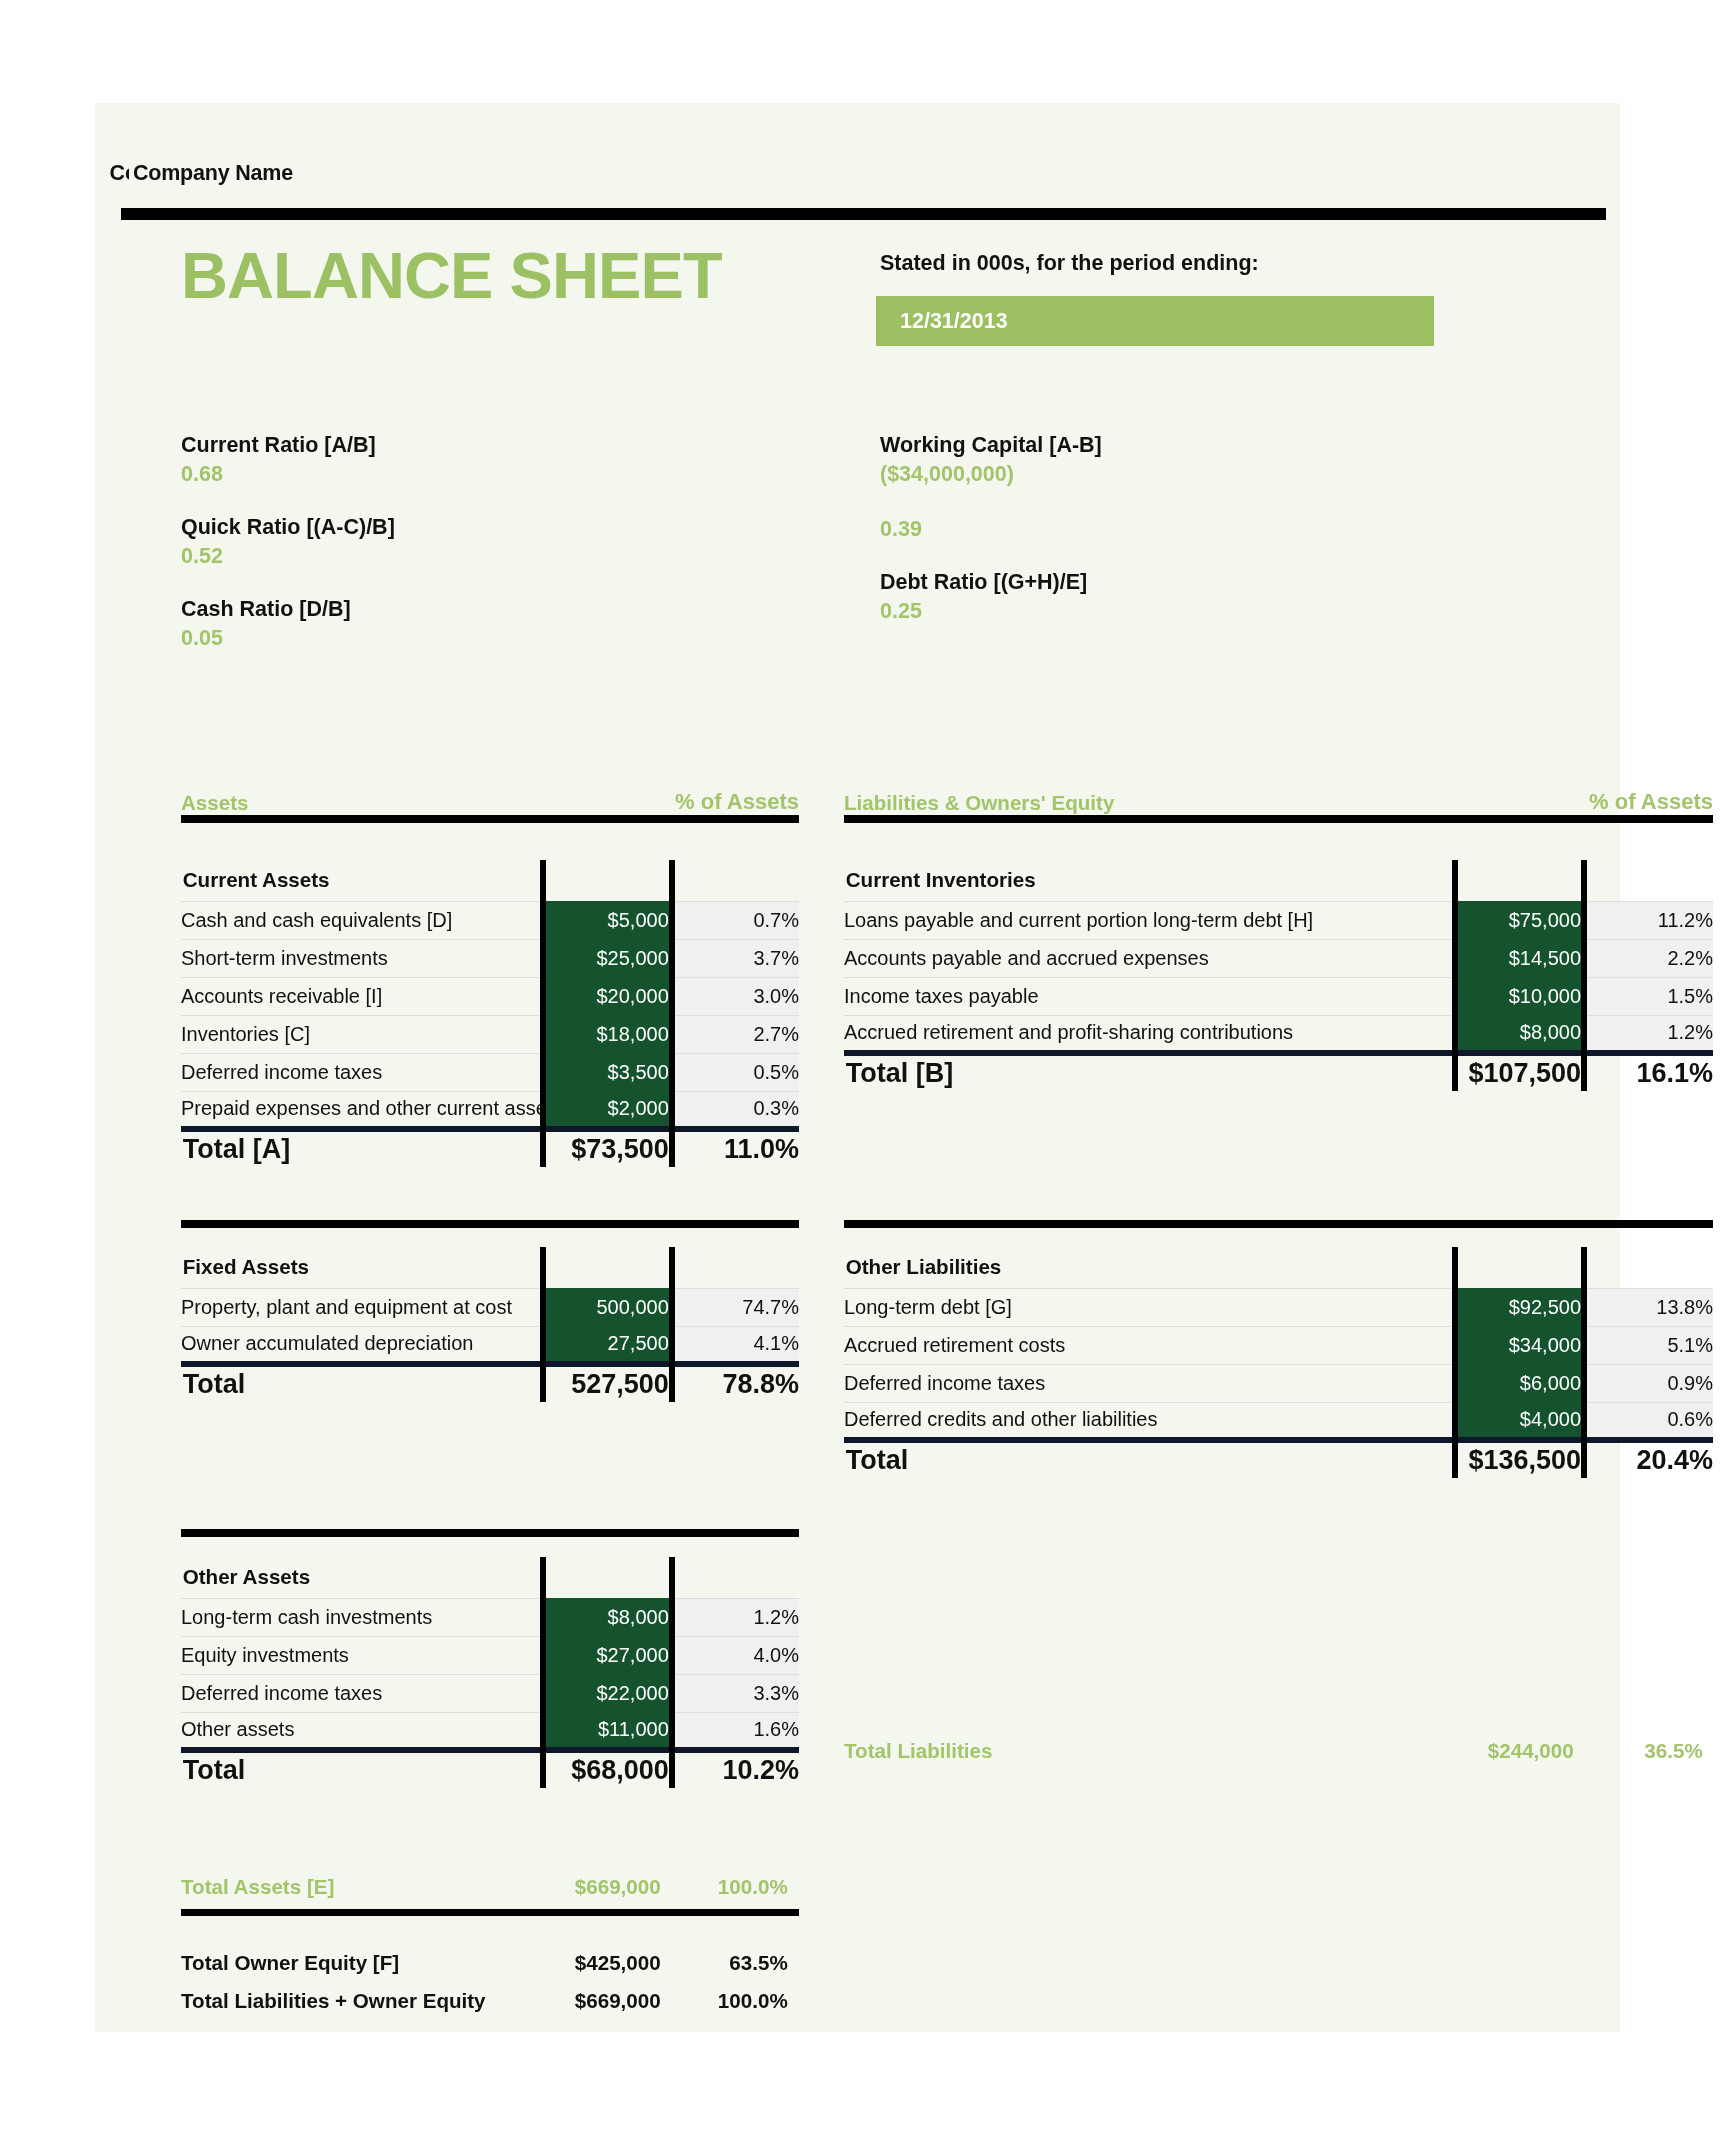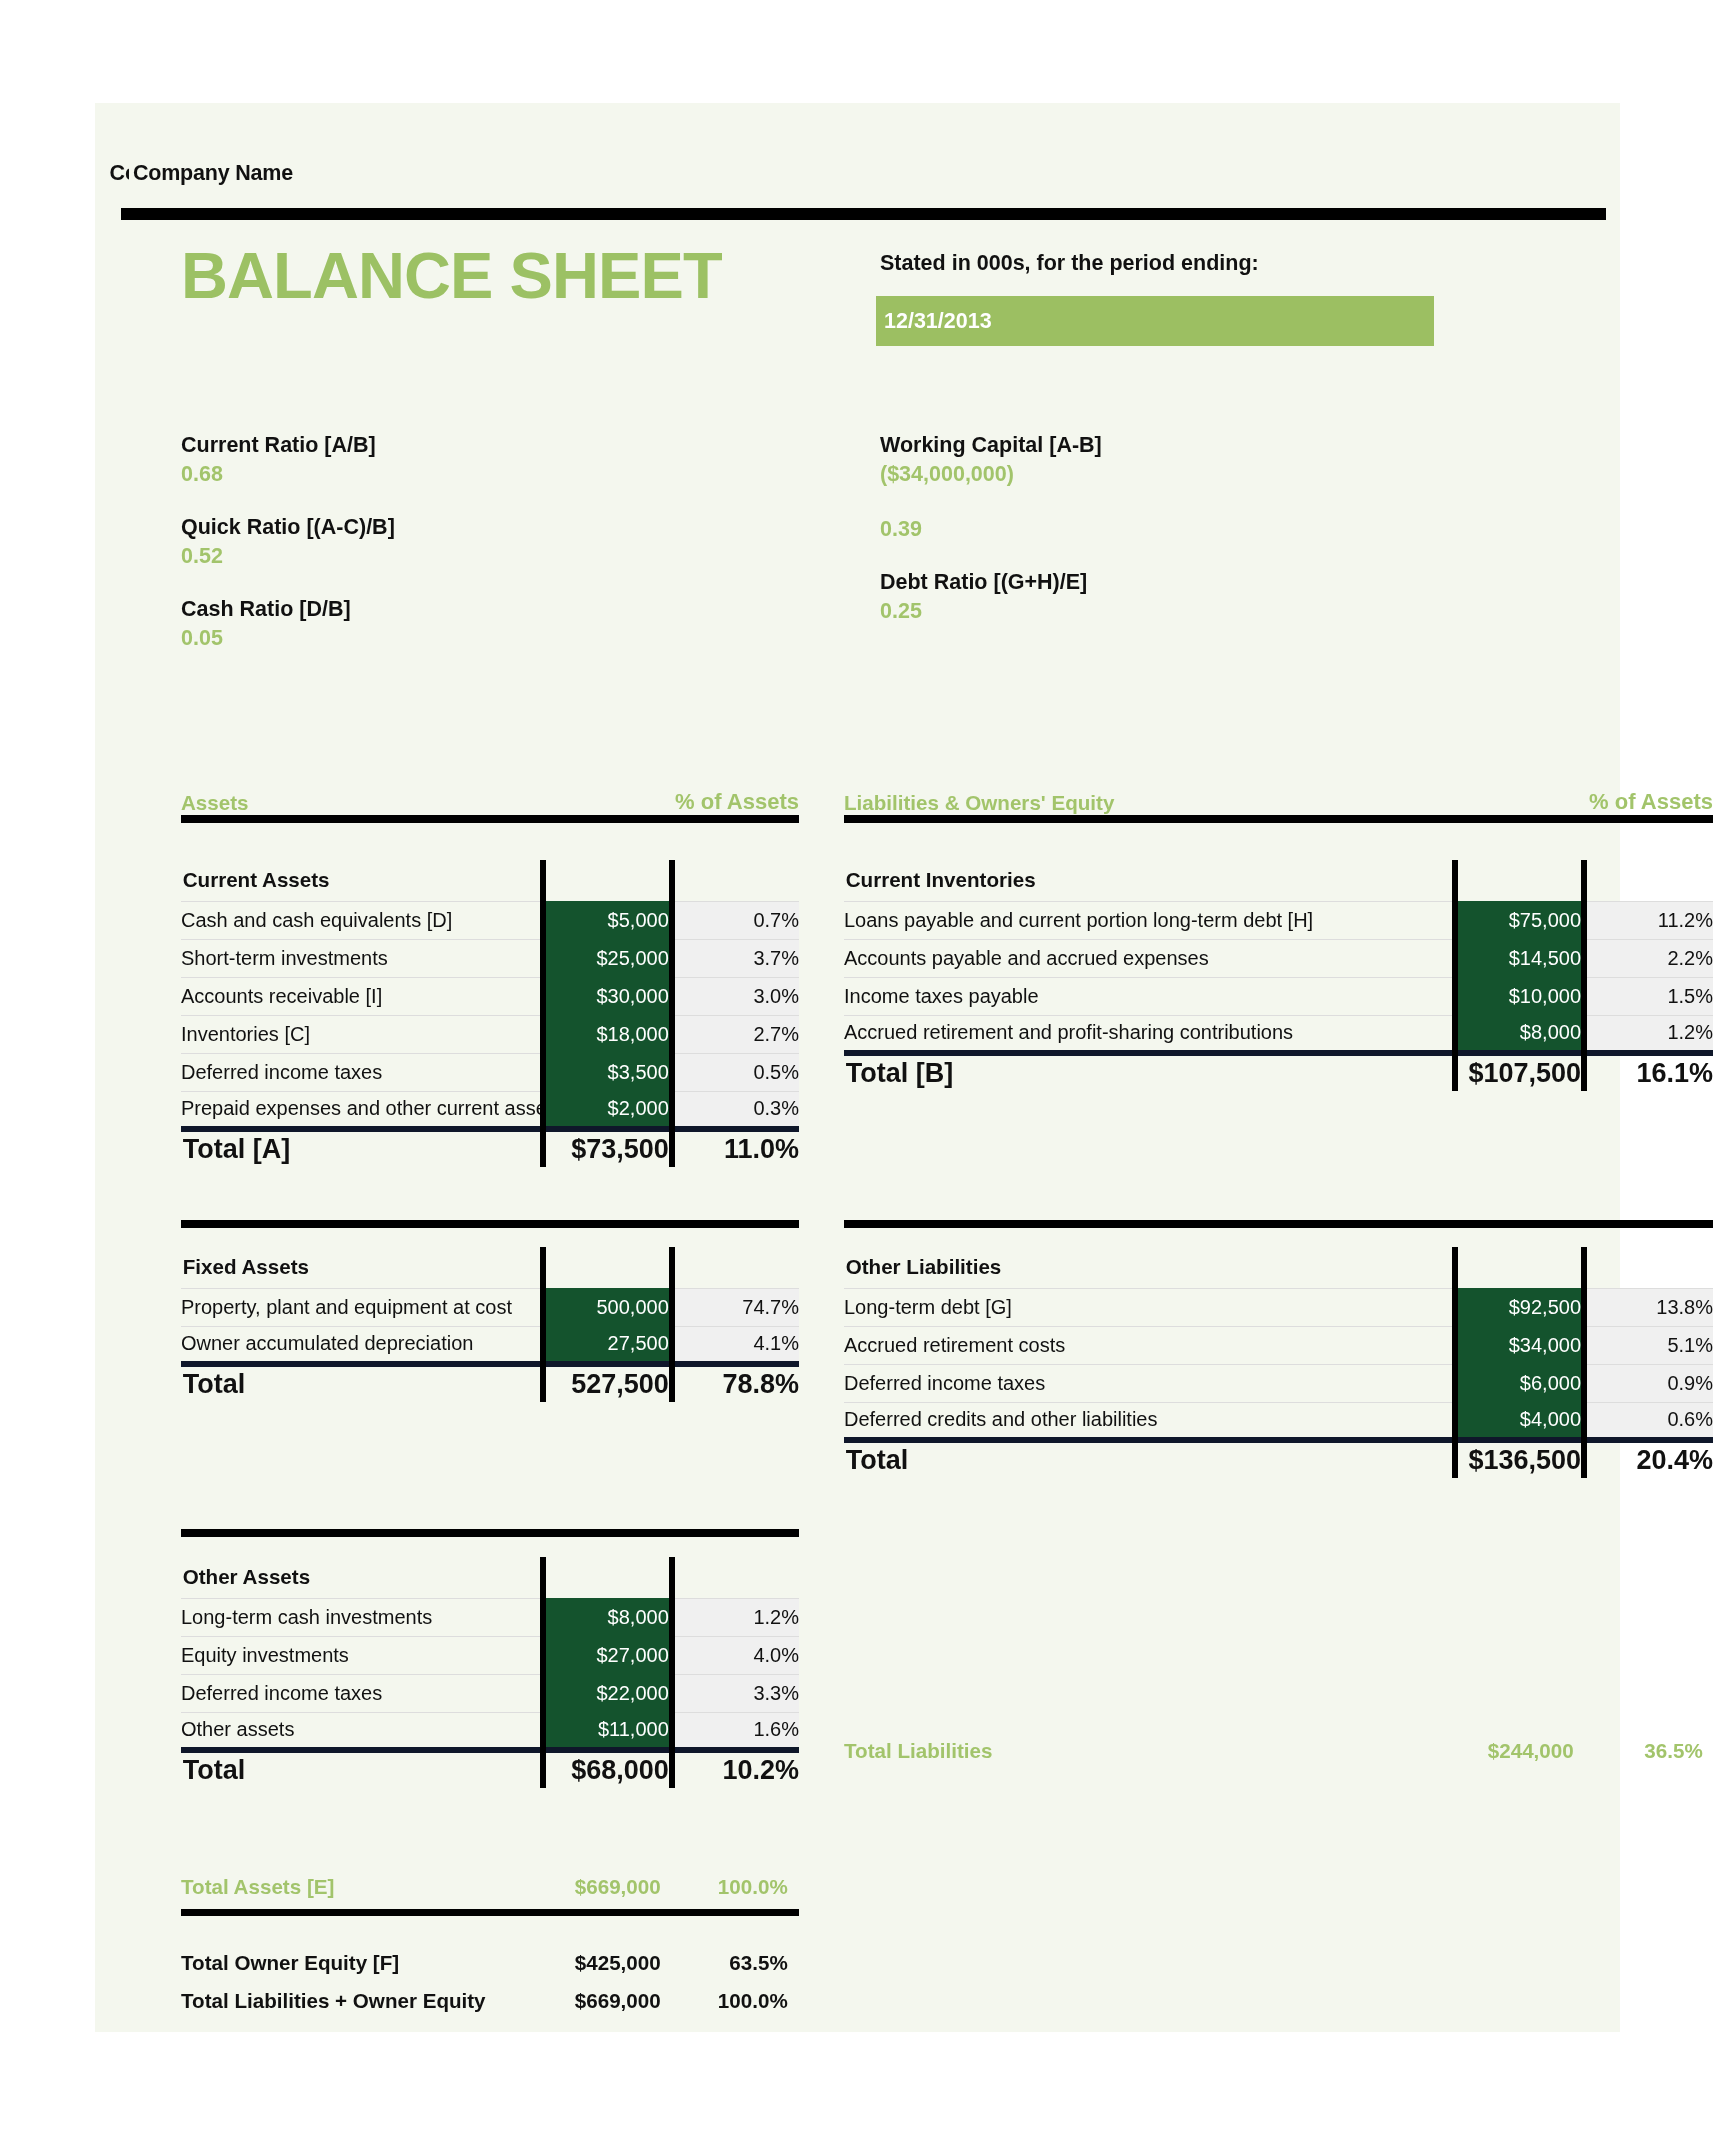--- a/index.html
+++ b/index.html
@@ -85,21 +85,21 @@
   }
   .date-box {
     position: absolute;
     left: 781px;
     top: 193px;
     width: 558px;
     height: 50px;
     background: #9CBF62;
     display: flex;
     align-items: center;
-    padding-left: 8px;
+    padding-left: 24px;
     box-sizing: border-box;
     font-size: 21.5px;
     font-weight: 700;
     color: #FFFFFF;
   }
 
   
   .ratios {
     position: absolute;
     left: 0;
@@ -340,21 +340,21 @@
         <td class="cell-val">$5,000</td>
         <td class="cell-pct">0.7%</td>
       </tr>
       <tr>
         <td class="cell-label">Short-term investments</td>
         <td class="cell-val">$25,000</td>
         <td class="cell-pct">3.7%</td>
       </tr>
       <tr>
         <td class="cell-label">Accounts receivable   [I]</td>
-        <td class="cell-val">$30,000</td>
+        <td class="cell-val">$20,000</td>
         <td class="cell-pct">3.0%</td>
       </tr>
       <tr>
         <td class="cell-label">Inventories   [C]</td>
         <td class="cell-val">$18,000</td>
         <td class="cell-pct">2.7%</td>
       </tr>
       <tr>
         <td class="cell-label">Deferred income taxes</td>
         <td class="cell-val">$3,500</td>

